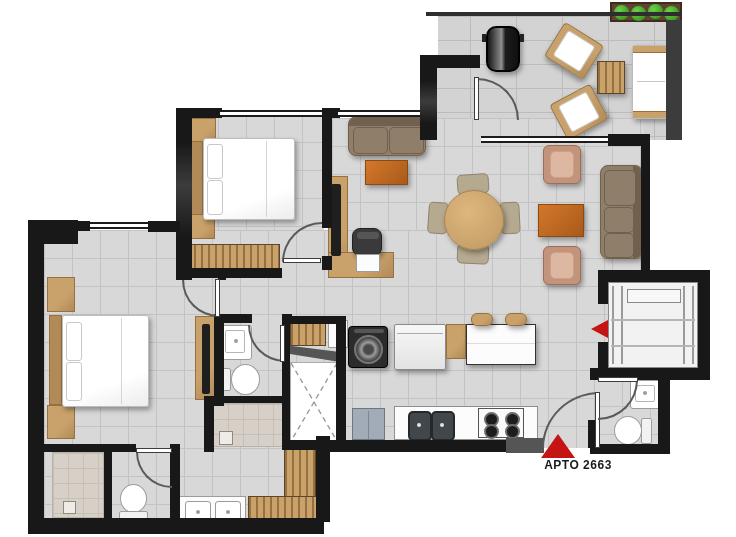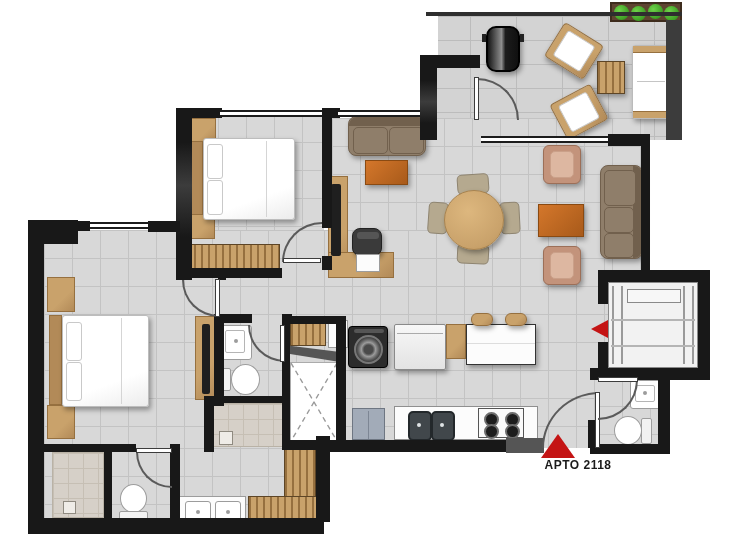--- a/index.html
+++ b/index.html
@@ -315,15 +315,15 @@
   <div class="leaf" style="left:595px;top:392px;width:5px;height:56px"></div>
 
   <div class="arc a-br" style="left:598px;top:380px;width:40px;height:40px"></div>
   <div class="leaf" style="left:598px;top:377px;width:40px;height:5px"></div>
 
   <div class="arc a-bl" style="left:136px;top:452px;width:36px;height:36px"></div>
   <div class="leaf" style="left:136px;top:448px;width:36px;height:5px"></div>
 
   <div class="tri-up" style="left:541px;top:434px"></div>
   <div class="tri-left" style="left:591px;top:320px"></div>
-  <div class="unit-label" style="left:520px;top:458px;width:116px">APTO 2118</div>
+  <div class="unit-label" style="left:520px;top:458px;width:116px">APTO 2663</div>
 
 </div>
 
 </body></html>

